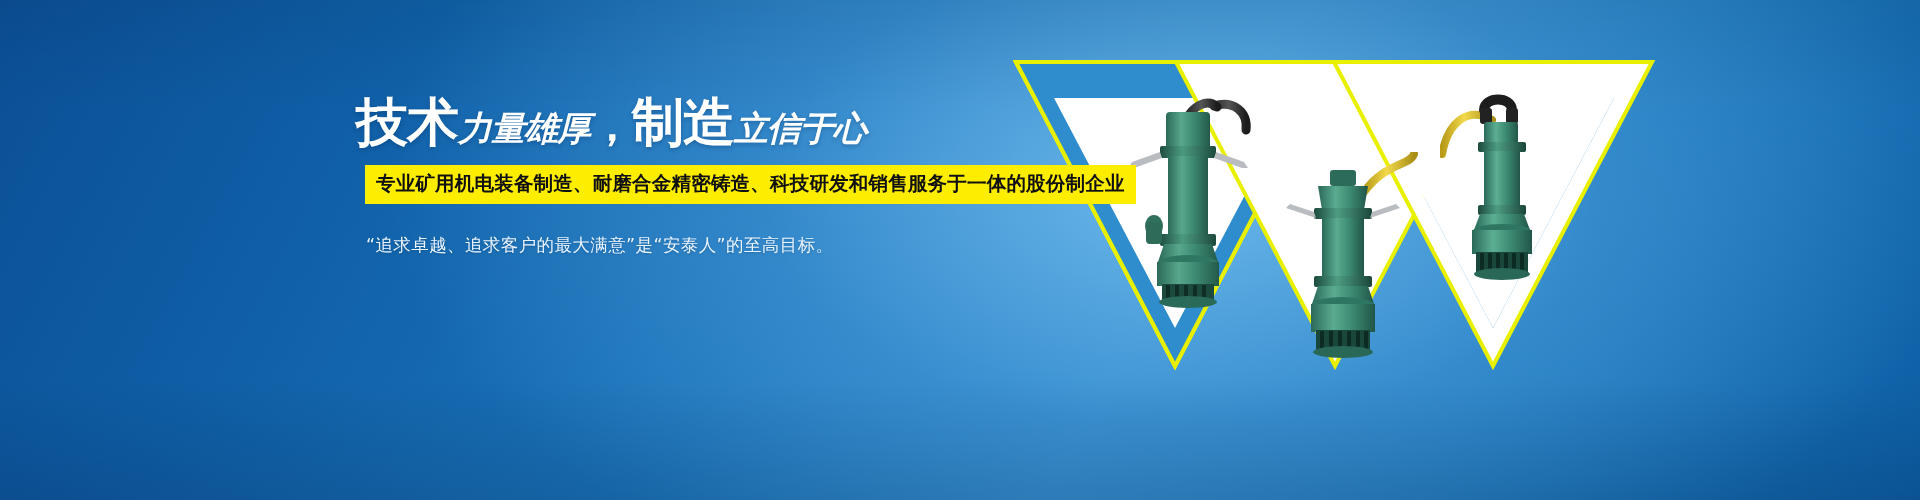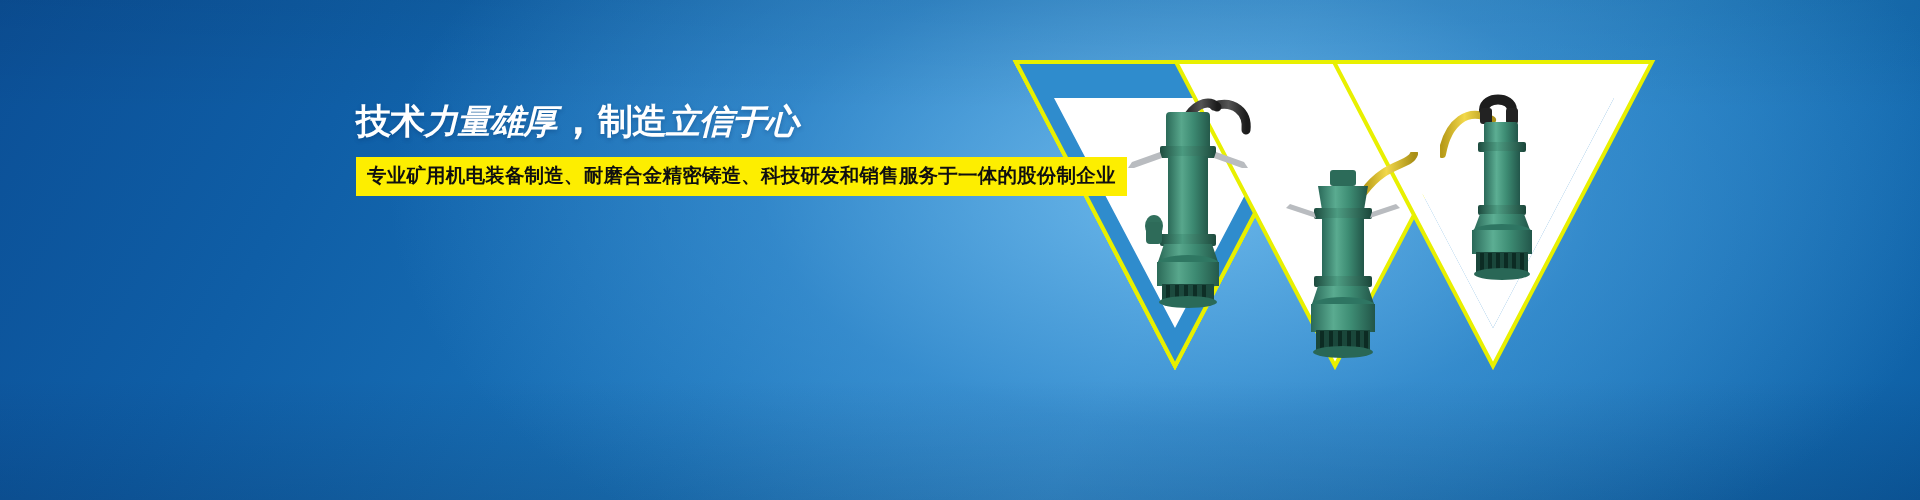--- a/index.html
+++ b/index.html
@@ -36,21 +36,21 @@
   .headline {
     white-space: nowrap;
     color: #ffffff;
     font-weight: 700;
     letter-spacing: 0px;
     line-height: 1;
     margin: 0 0 6px 0;
     text-shadow: 0 2px 4px rgba(0,40,90,0.30);
   }
   .headline .big {
-    font-size: 35px;
+    font-size: 52px;
     font-weight: 700;
     font-family: "DejaVu Sans", "Liberation Sans", sans-serif;
     letter-spacing: -1px;
   }
   .headline .small {
     font-size: 34px;
     font-weight: 700;
     font-family: "DejaVu Sans", "Liberation Sans", sans-serif;
     vertical-align: baseline;
     letter-spacing: -1px;
@@ -67,20 +67,21 @@
     background: #fdee00;
     color: #101010;
     font-size: 19.5px;
     font-weight: 700;
     line-height: 1;
     padding: 9px 11px 10px 11px;
     margin-top: 11px;
     white-space: nowrap;
     letter-spacing: 0.2px;
     font-family: "DejaVu Sans", "Liberation Sans", sans-serif;
+    margin-left: 9px;
   }
 
   .body-lines {
     margin-top: 22px;
     color: #eaf4fd;
     font-size: 17.5px;
     line-height: 38px;
     letter-spacing: 0.4px;
     white-space: nowrap;
     text-shadow: 0 1px 2px rgba(0,35,80,0.25);
@@ -117,20 +118,21 @@
 
   <div class="text-block">
 
     <div class="headline">
       <span class="big">技术</span><span class="small">力量雄厚</span><span class="comma">，</span><span class="big">制造</span><span class="small">立信于心</span>
     </div>
 
     <div class="yellow-bar">专业矿用机电装备制造、耐磨合金精密铸造、科技研发和销售服务于一体的股份制企业</div>
 
     <div class="body-lines">
+      <div>“追求卓越、追求客户的最大满意”是“安泰人”的至高目标。</div>
     </div>
 
   </div>
 
   <div class="tri-group">
 
     <div class="tri" style="left:0px;">
       <svg width="330" height="316" viewBox="0 0 330 316">
         <polygon points="6,6 324,6 165,310" fill="#ffffff" stroke="#e8f000" stroke-width="4"></polygon>
         <polygon points="44,40 286,40 165,270" fill="#ffffff" stroke="#2f8ccd" stroke-width="0"></polygon>

